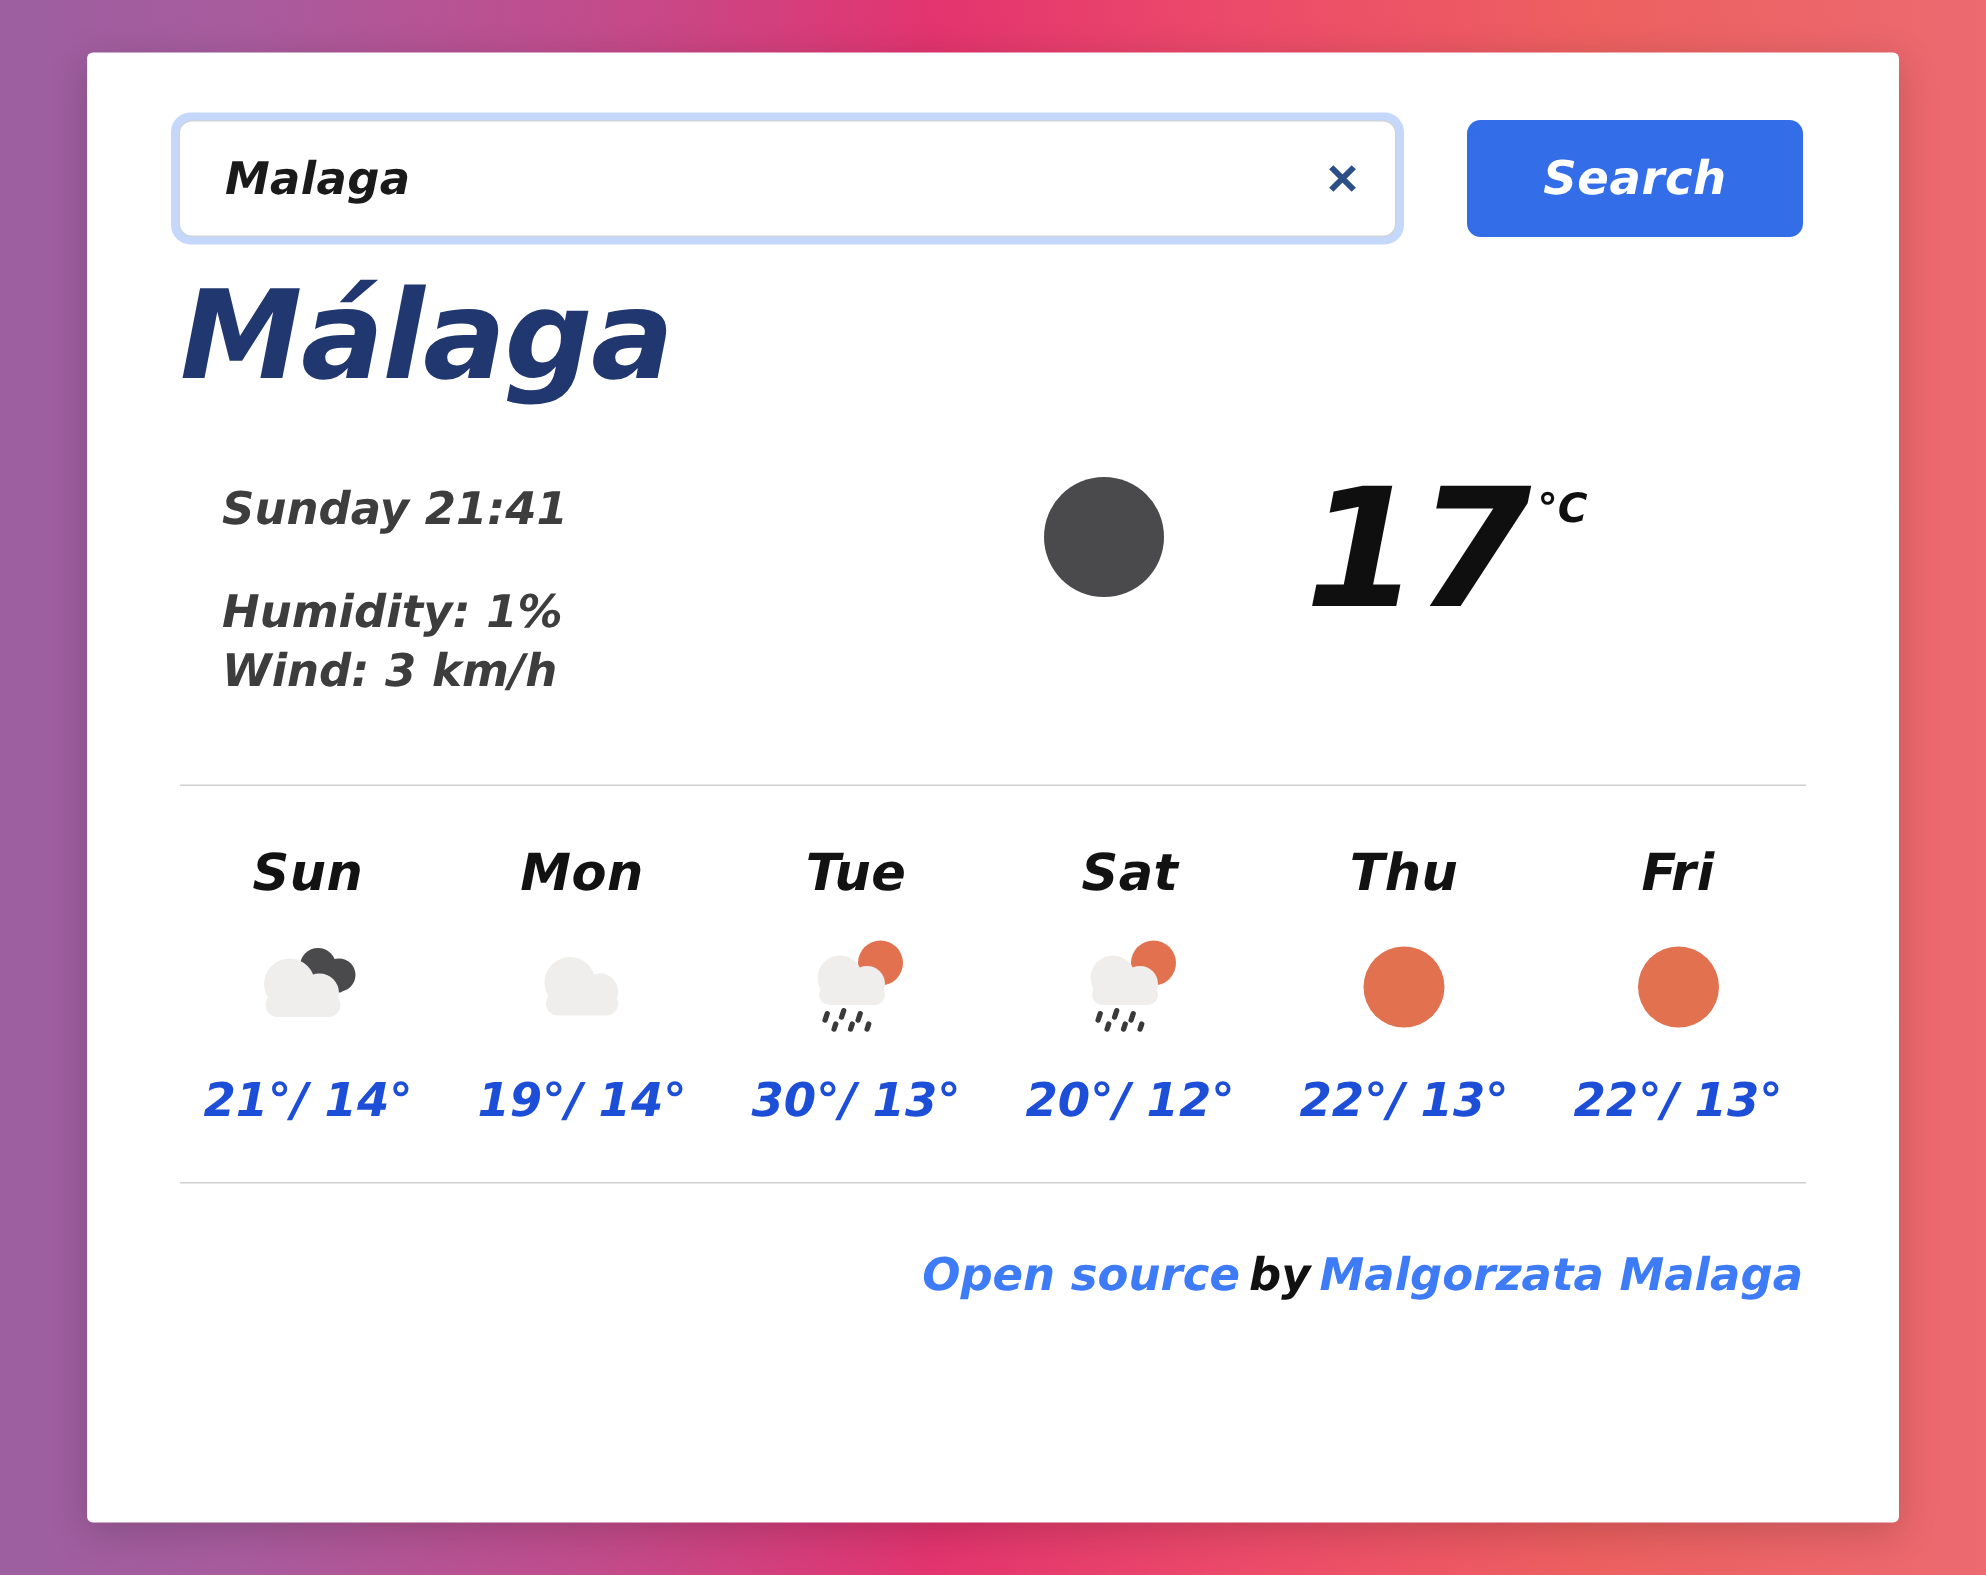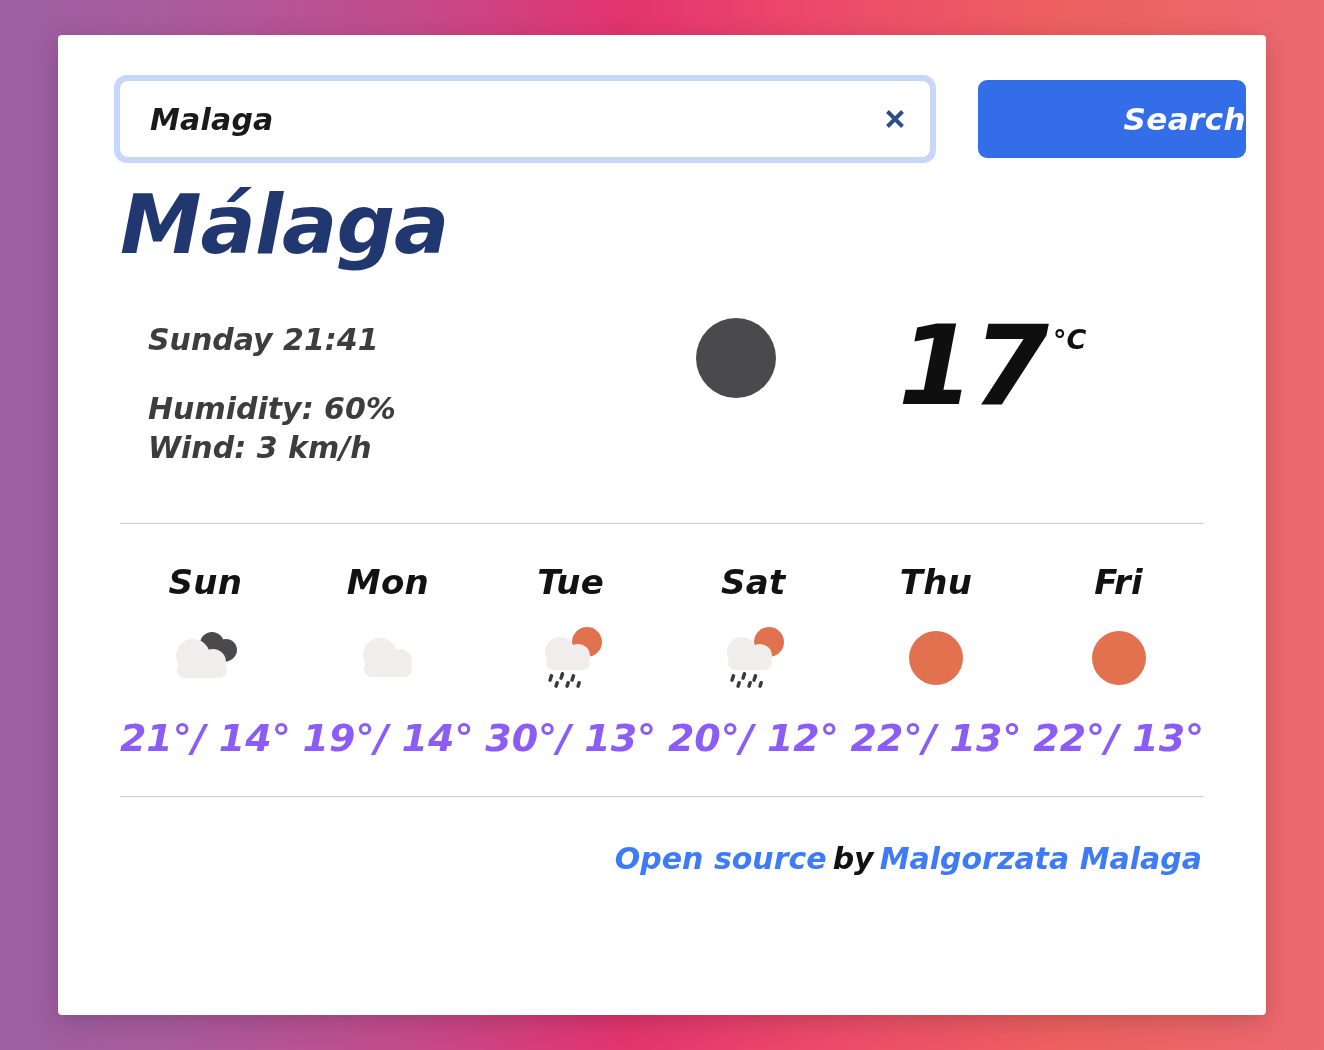--- a/index.html
+++ b/index.html
@@ -85,34 +85,33 @@
     width: 26px;
     height: 26px;
     display: flex;
     align-items: center;
     justify-content: center;
     cursor: pointer;
   }
 
   .search-button {
     flex: 0 0 auto;
-    width: 268px;
+    width: 224px;
     height: 78px;
     margin-top: 5px;
     background: #336ee8;
     color: #ffffff;
     border: none;
     border-radius: 9px;
     font-family: "DejaVu Sans", sans-serif;
     font-weight: bold;
     font-style: italic;
     font-size: 31px;
     letter-spacing: .4px;
     cursor: pointer;
-    text-align: right;
   }
 
   
   .city-name {
     margin-top: 14px;
     margin-left: 6px;
     font-family: "DejaVu Sans", sans-serif;
     font-weight: bold;
     font-style: italic;
     font-size: 82px;
@@ -142,21 +141,21 @@
     line-height: 1.30;
     color: #3d3d3d;
   }
   .cond-gap { height: 30px; }
 
   .current-right {
     flex: 1;
     display: flex;
     align-items: flex-start;
     padding-top: 4px;
-    gap: 120px;
+    gap: 92px;
   }
 
   .now-icon {
     width: 84px;
     height: 84px;
   }
 
   .temp-wrap {
     display: flex;
     align-items: flex-start;
@@ -221,22 +220,22 @@
     display: flex;
     align-items: center;
     justify-content: center;
   }
 
   .fc-temp {
     margin-top: 22px;
     font-family: "DejaVu Sans", sans-serif;
     font-weight: bold;
     font-style: italic;
-    font-size: 38px;
-    color: #8b5cf6;
+    font-size: 31px;
+    color: #1d4ed8;
     white-space: nowrap;
   }
 
   
   .footer {
     margin-top: 44px;
     padding-right: 8px;
     text-align: right;
     font-family: "DejaVu Sans", sans-serif;
     font-weight: bold;
@@ -269,21 +268,21 @@
     </div>
     <button class="search-button">Search</button>
   </div>
 
   <div class="city-name">Málaga</div>
 
   <div class="current">
     <div class="current-left">
       <div class="cond-line">Sunday 21:41</div>
       <div class="cond-gap"></div>
-      <div class="cond-line">Humidity: 60%</div>
+      <div class="cond-line">Humidity: 1%</div>
       <div class="cond-line">Wind: 3 km/h</div>
     </div>
 
     <div class="current-right">
       <span class="now-icon">
         <svg width="84" height="84" viewBox="0 0 84 84">
           <circle cx="42" cy="42" r="40" fill="#4a4a4d"></circle>
         </svg>
       </span>
       <div class="temp-wrap">

